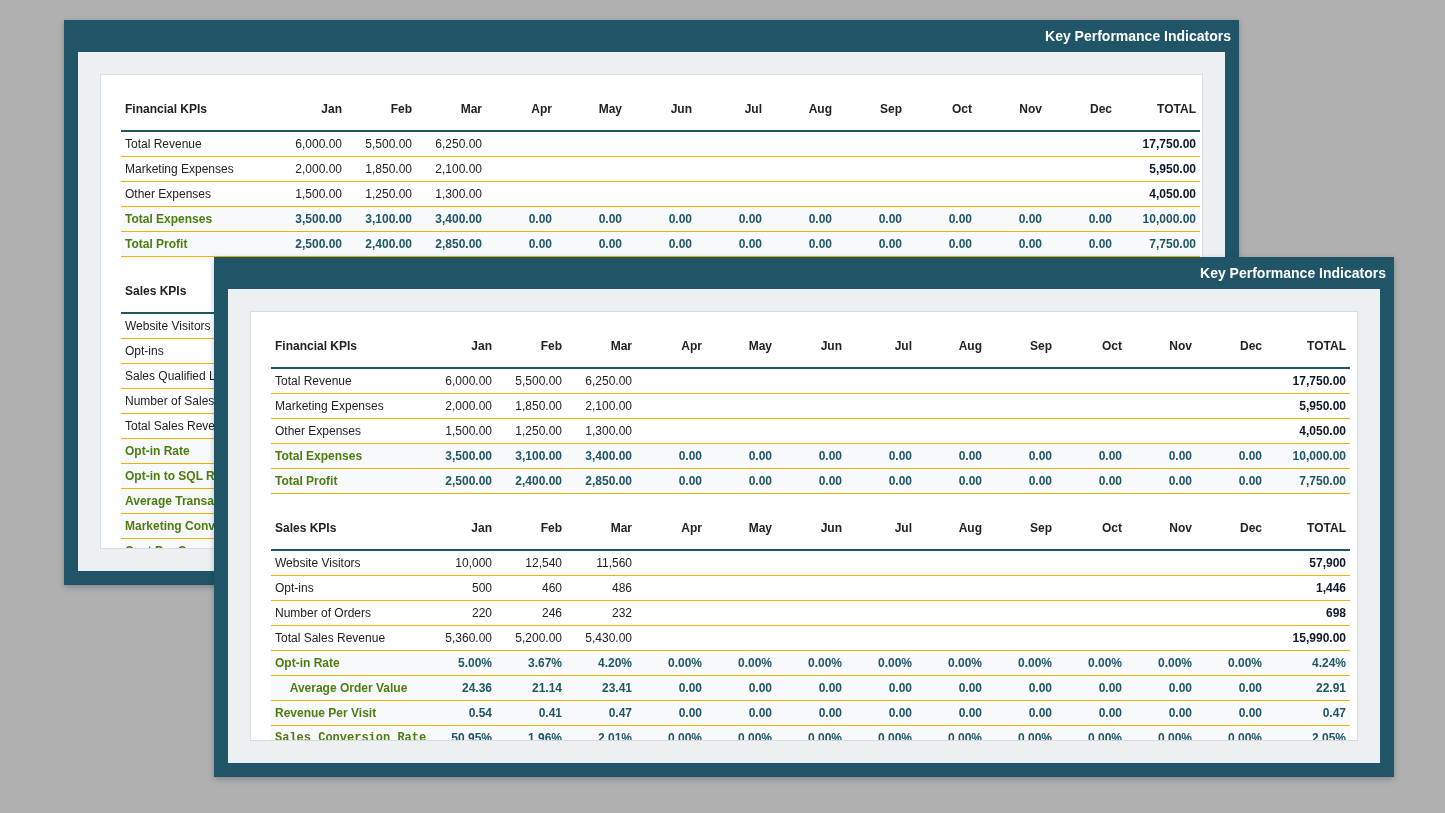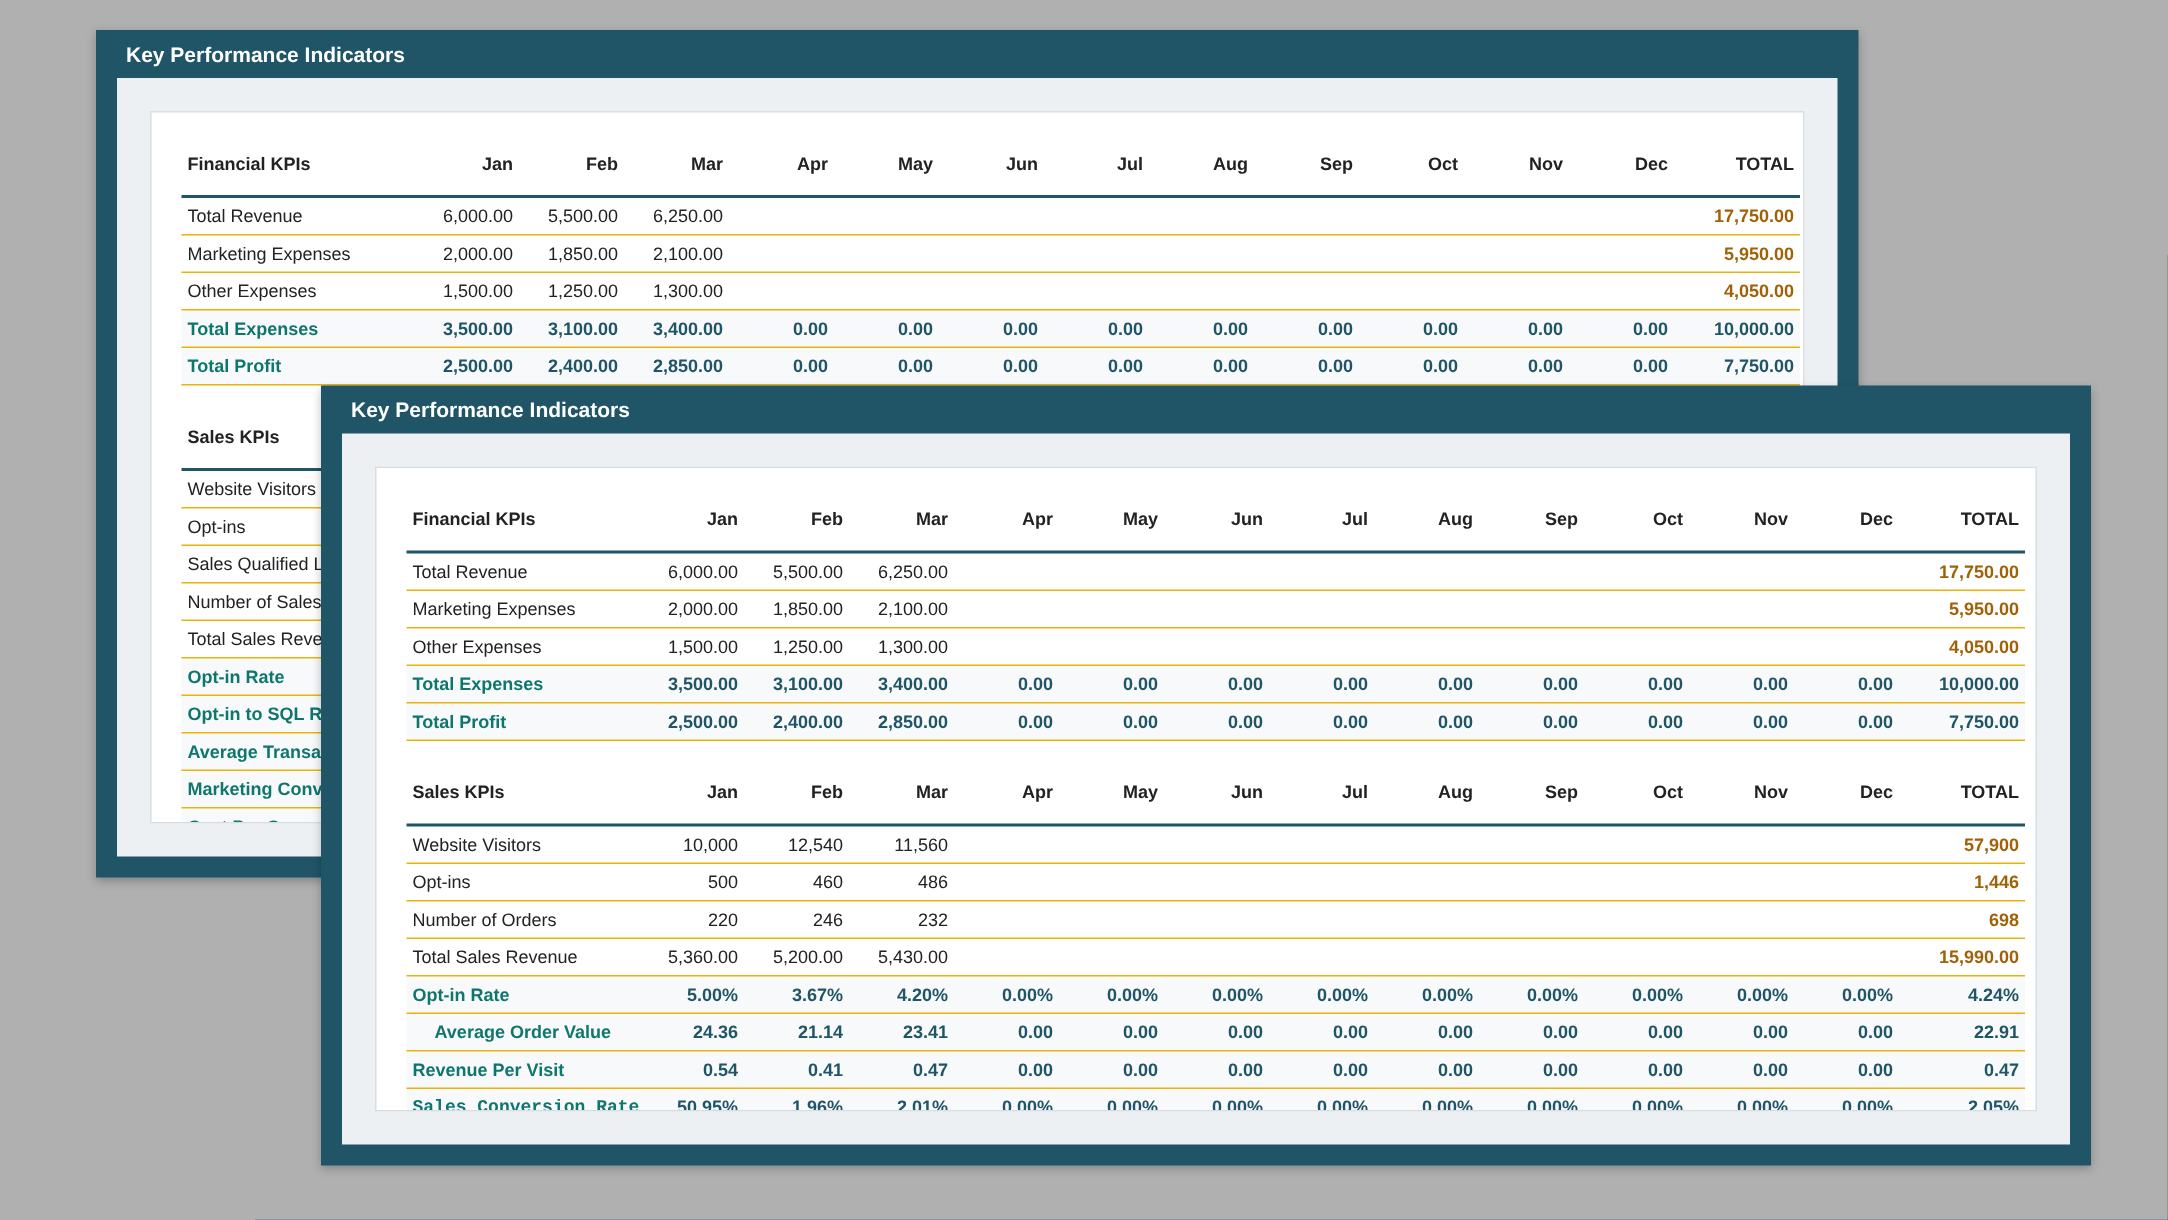--- a/index.html
+++ b/index.html
@@ -20,24 +20,25 @@
     background: #1f5567;
     box-shadow: 0 2px 6px rgba(0,0,0,0.25);
   }
 
   .title-bar {
     position: absolute;
     left: 0; right: 0; top: 0;
     height: 32px;
     display: flex;
     align-items: center;
-    padding: 0 20px;
+    padding: 0 8px;
     color: #fff;
     font-weight: bold;
     font-size: 14px;
+    justify-content: flex-end;
   }
 
   .inner {
     position: absolute;
     left: 14px; right: 14px; top: 32px; bottom: 14px;
     background: #edf0f2;
   }
 
   .sheet {
     position: absolute;
@@ -76,22 +77,22 @@
     font-size: 12px;
   }
   table.kpi thead th.lbl { text-align: left; }
 
   table.kpi tbody td.lbl {
     text-align: left;
   }
   table.kpi tbody td { text-align: right; }
   table.kpi tbody tr { border-bottom: 1px solid #eab308; }
   table.kpi tbody tr.calc td { color: #1f5567; font-weight: bold; background: #f7f9fa; }
-  table.kpi tbody tr.calc td.lbl { color: #0f766e; }
-  table.kpi tbody tr td.total { font-weight: bold; color: #a16207; }
+  table.kpi tbody tr.calc td.lbl { color: #4d7c0f; }
+  table.kpi tbody tr td.total { font-weight: bold; color: #0f172a; }
   table.kpi tbody tr.calc td.total { color: #1f5567; }
 
   .gap { height: 22px; }
 
   
   #frame-back {
     left: 64px;
     top: 20px;
     width: 1175px;
     height: 565px;

